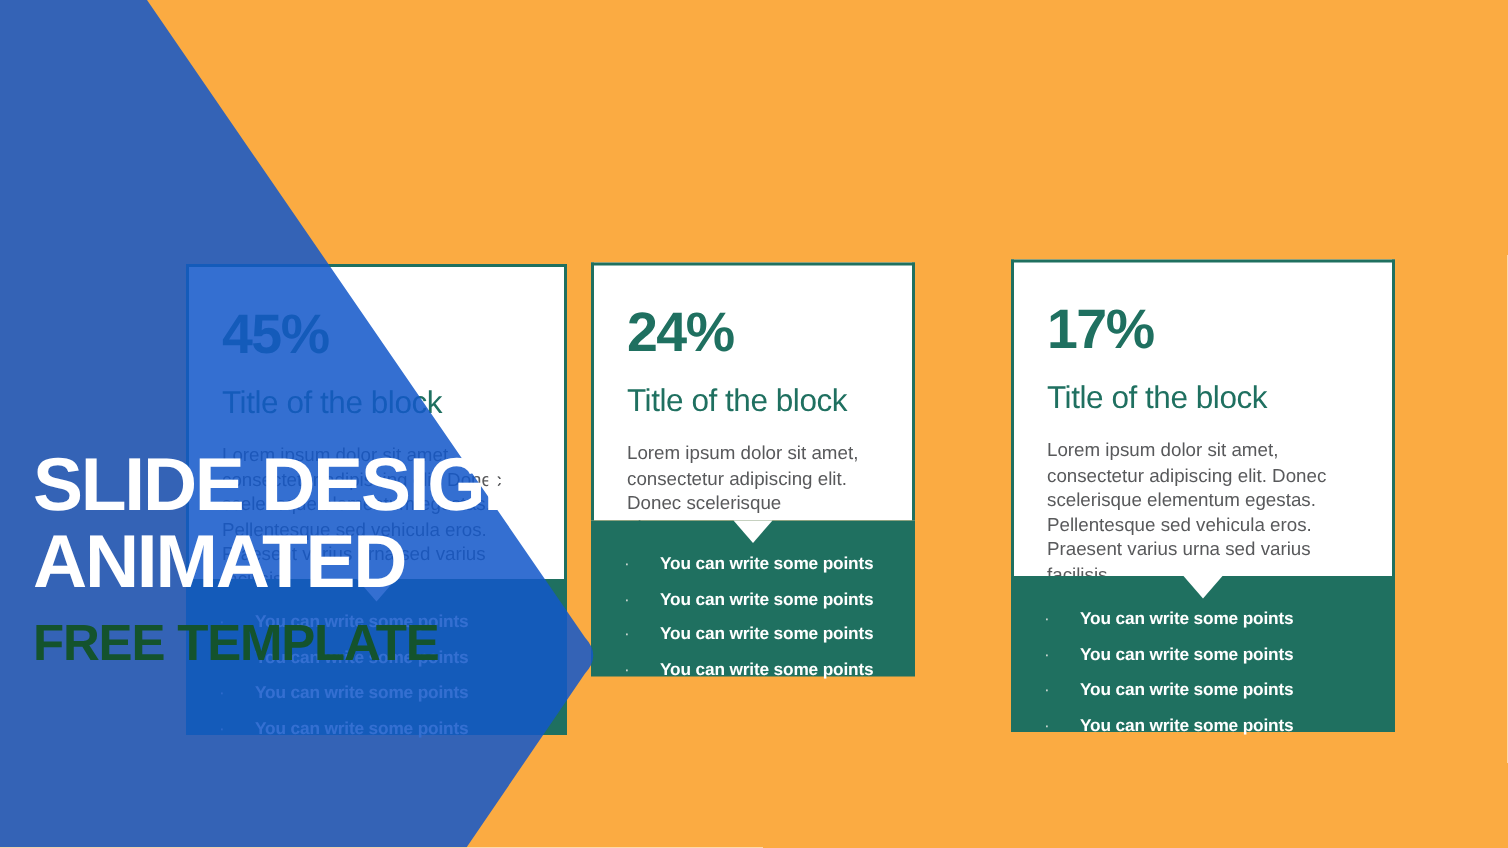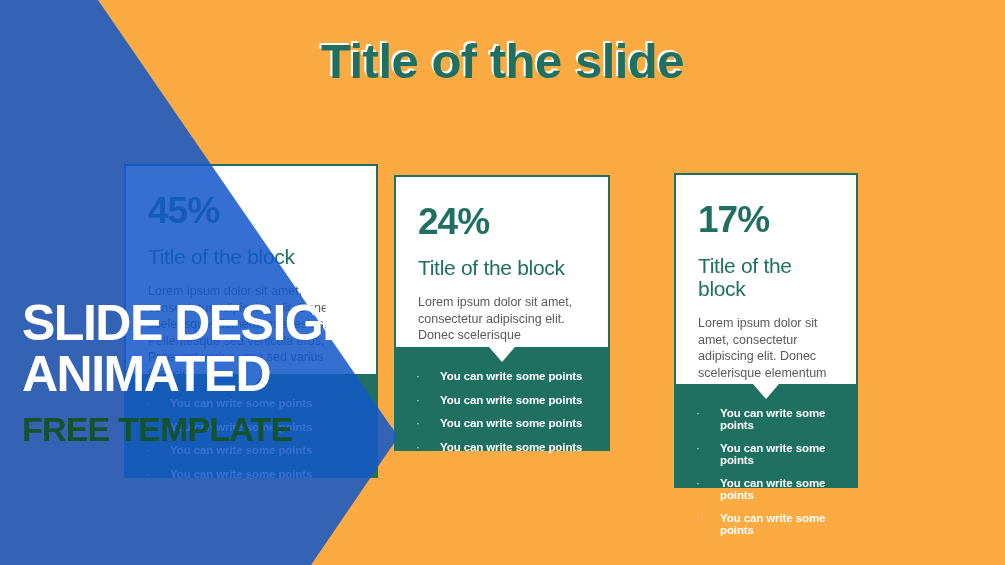--- a/index.html
+++ b/index.html
@@ -146,23 +146,22 @@
     line-height: 1;
     margin: 14px 0 0 0;
     white-space: nowrap;
   }
 </style>
 </head>
 <body>
 
 <div id="slide">
 
-  <div class="slide-title">Title of the slide</div>
-
-  <div class="card" style="left:124px; top:164px; width:254px;">
+
+  <div class="card" style="left:124px; top:176px; width:254px;">
     <div class="card-top" style="height:210px;">
       <div class="card-pct">45%</div>
       <div class="card-heading">Title of the block</div>
       <div class="card-body">Lorem ipsum dolor sit amet, consectetur adipiscing elit. Donec scelerisque elementum egestas. Pellentesque sed vehicula eros. Praesent varius urna sed varius facilisis</div>
     </div>
     <div class="card-bottom" style="height:104px;">
       <span class="notch"></span>
       <ul class="bullets">
         <li>
           <span class="bullet-dot">·</span>
@@ -206,21 +205,21 @@
           <span>You can write some points</span>
         </li>
         <li>
           <span class="bullet-dot">·</span>
           <span>You can write some points</span>
         </li>
       </ul>
     </div>
   </div>
 
-  <div class="card" style="left:674px; top:173px; width:184px;">
+  <div class="card" style="left:674px; top:173px; width:256px;">
     <div class="card-top" style="height:211px;">
       <div class="card-pct">17%</div>
       <div class="card-heading">Title of the block</div>
       <div class="card-body">Lorem ipsum dolor sit amet, consectetur adipiscing elit. Donec scelerisque elementum egestas. Pellentesque sed vehicula eros. Praesent varius urna sed varius facilisis</div>
     </div>
     <div class="card-bottom" style="height:104px;">
       <span class="notch"></span>
       <ul class="bullets">
         <li>
           <span class="bullet-dot">·</span>

